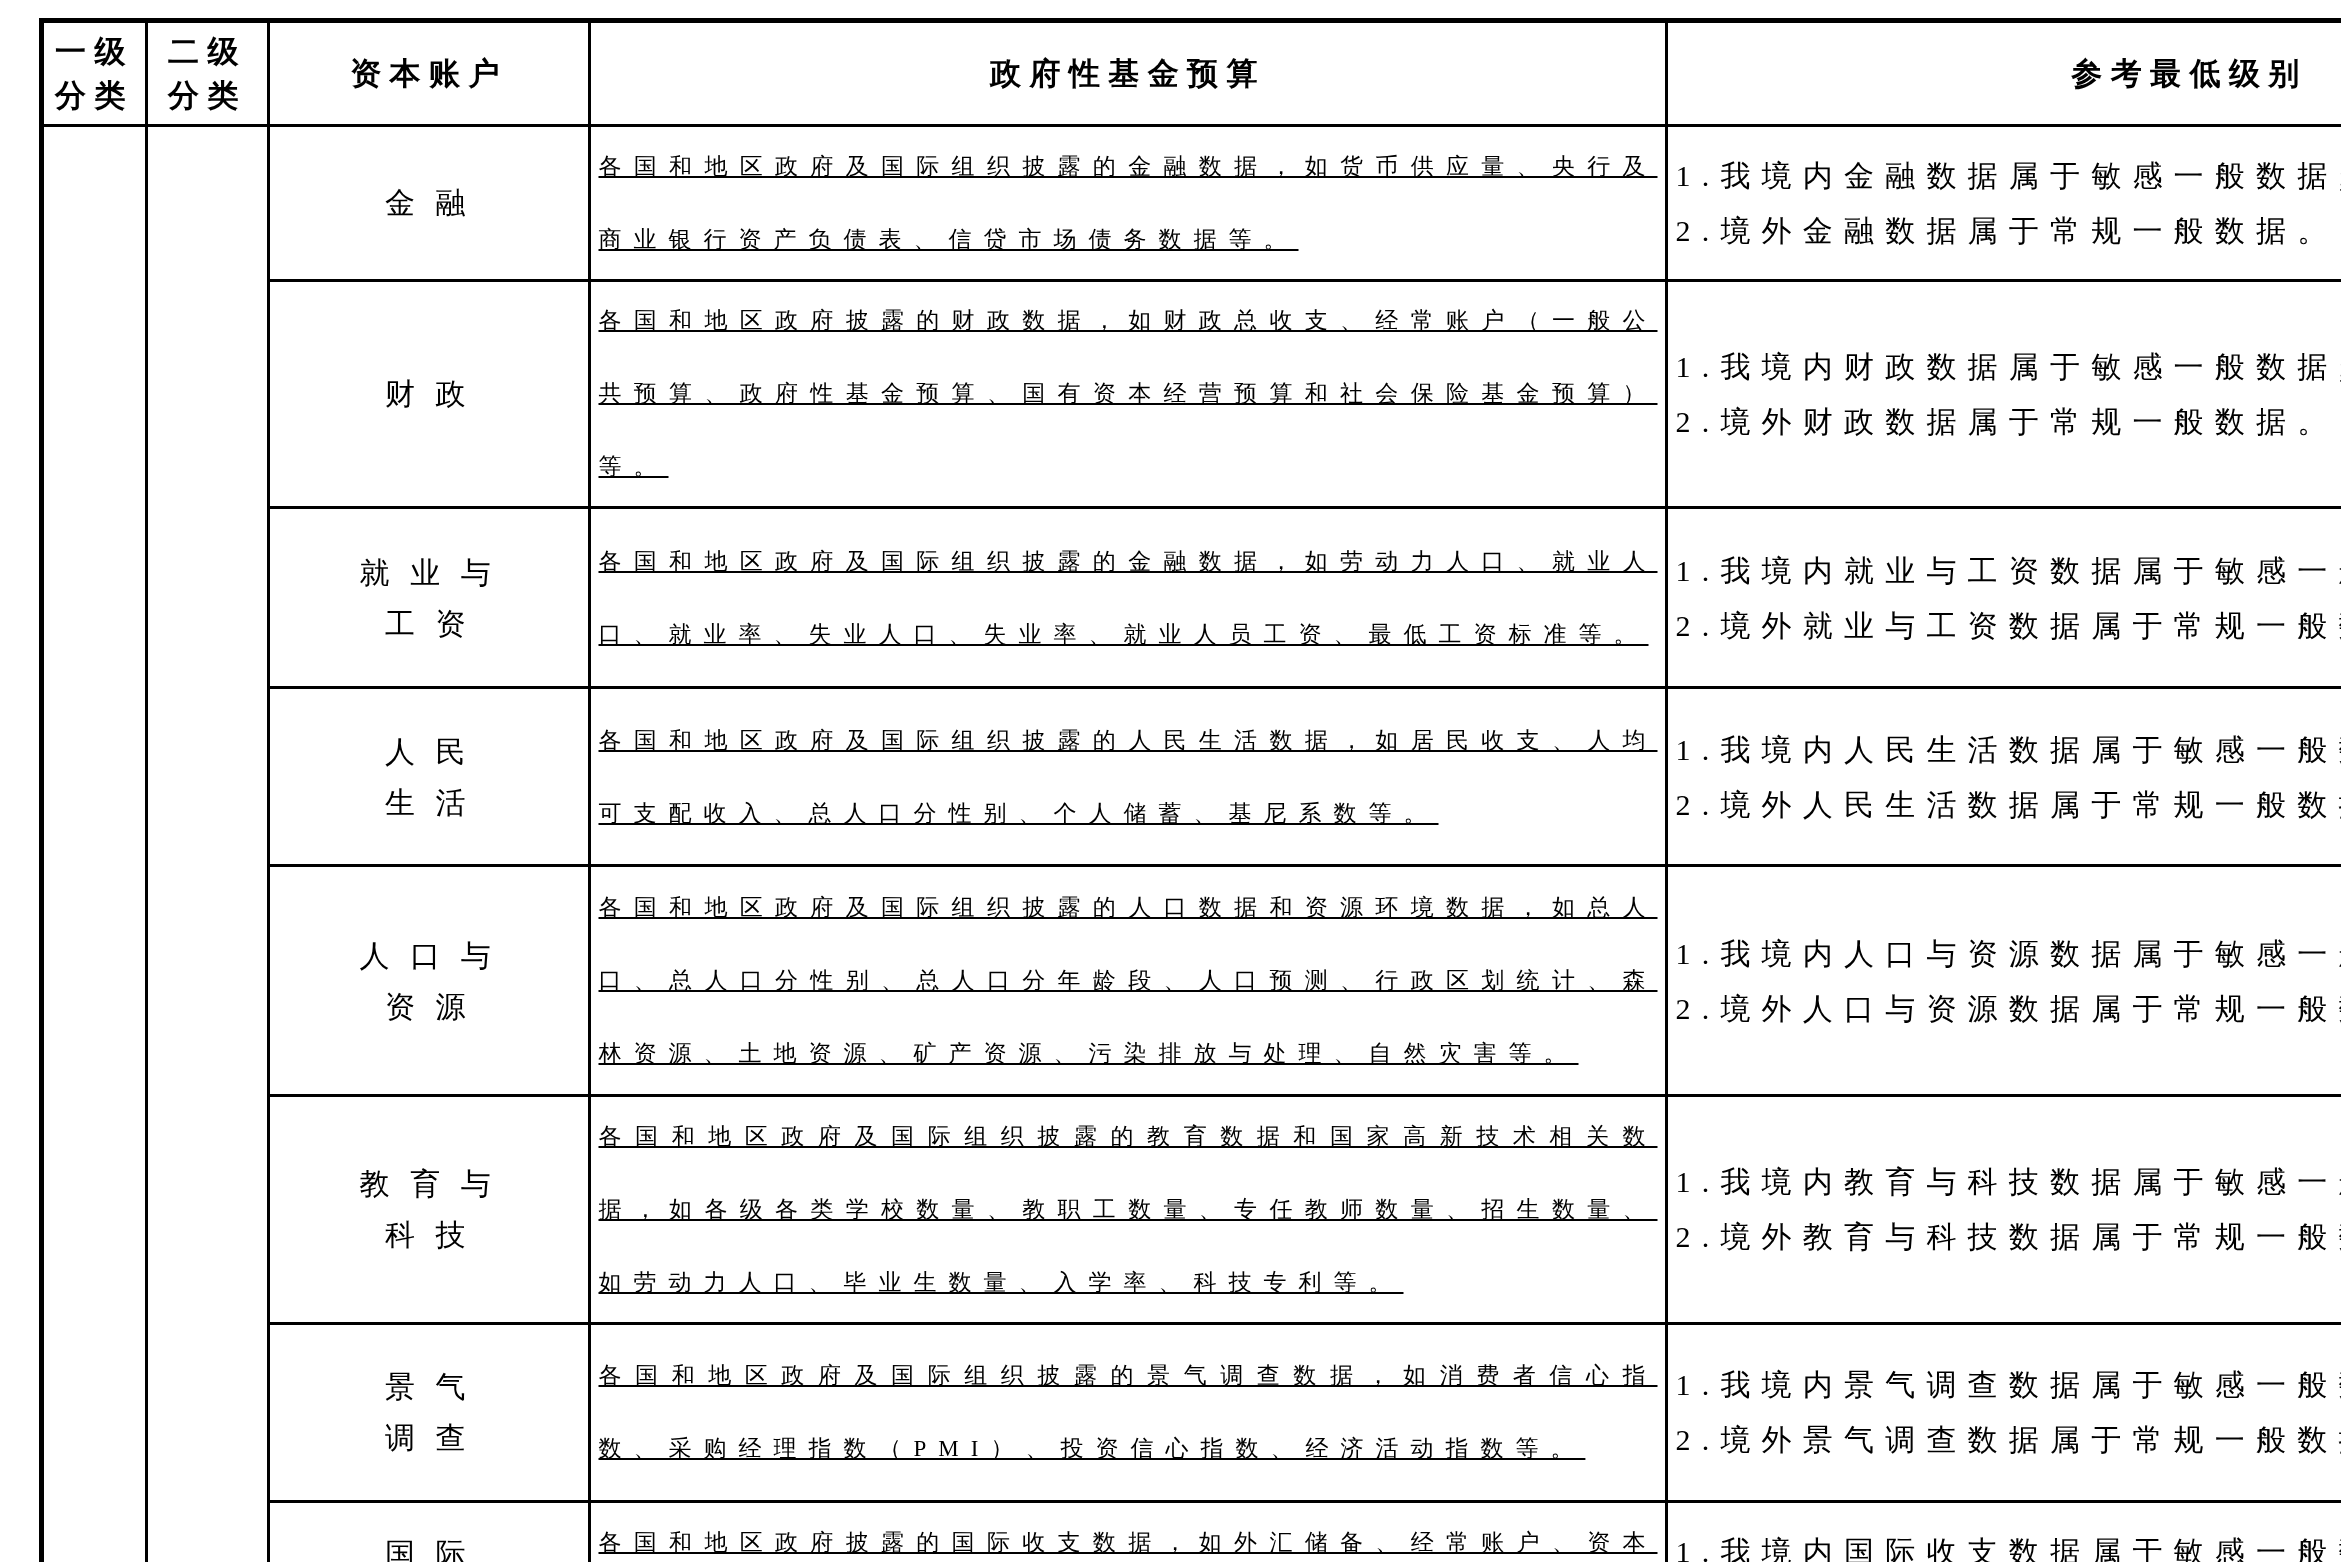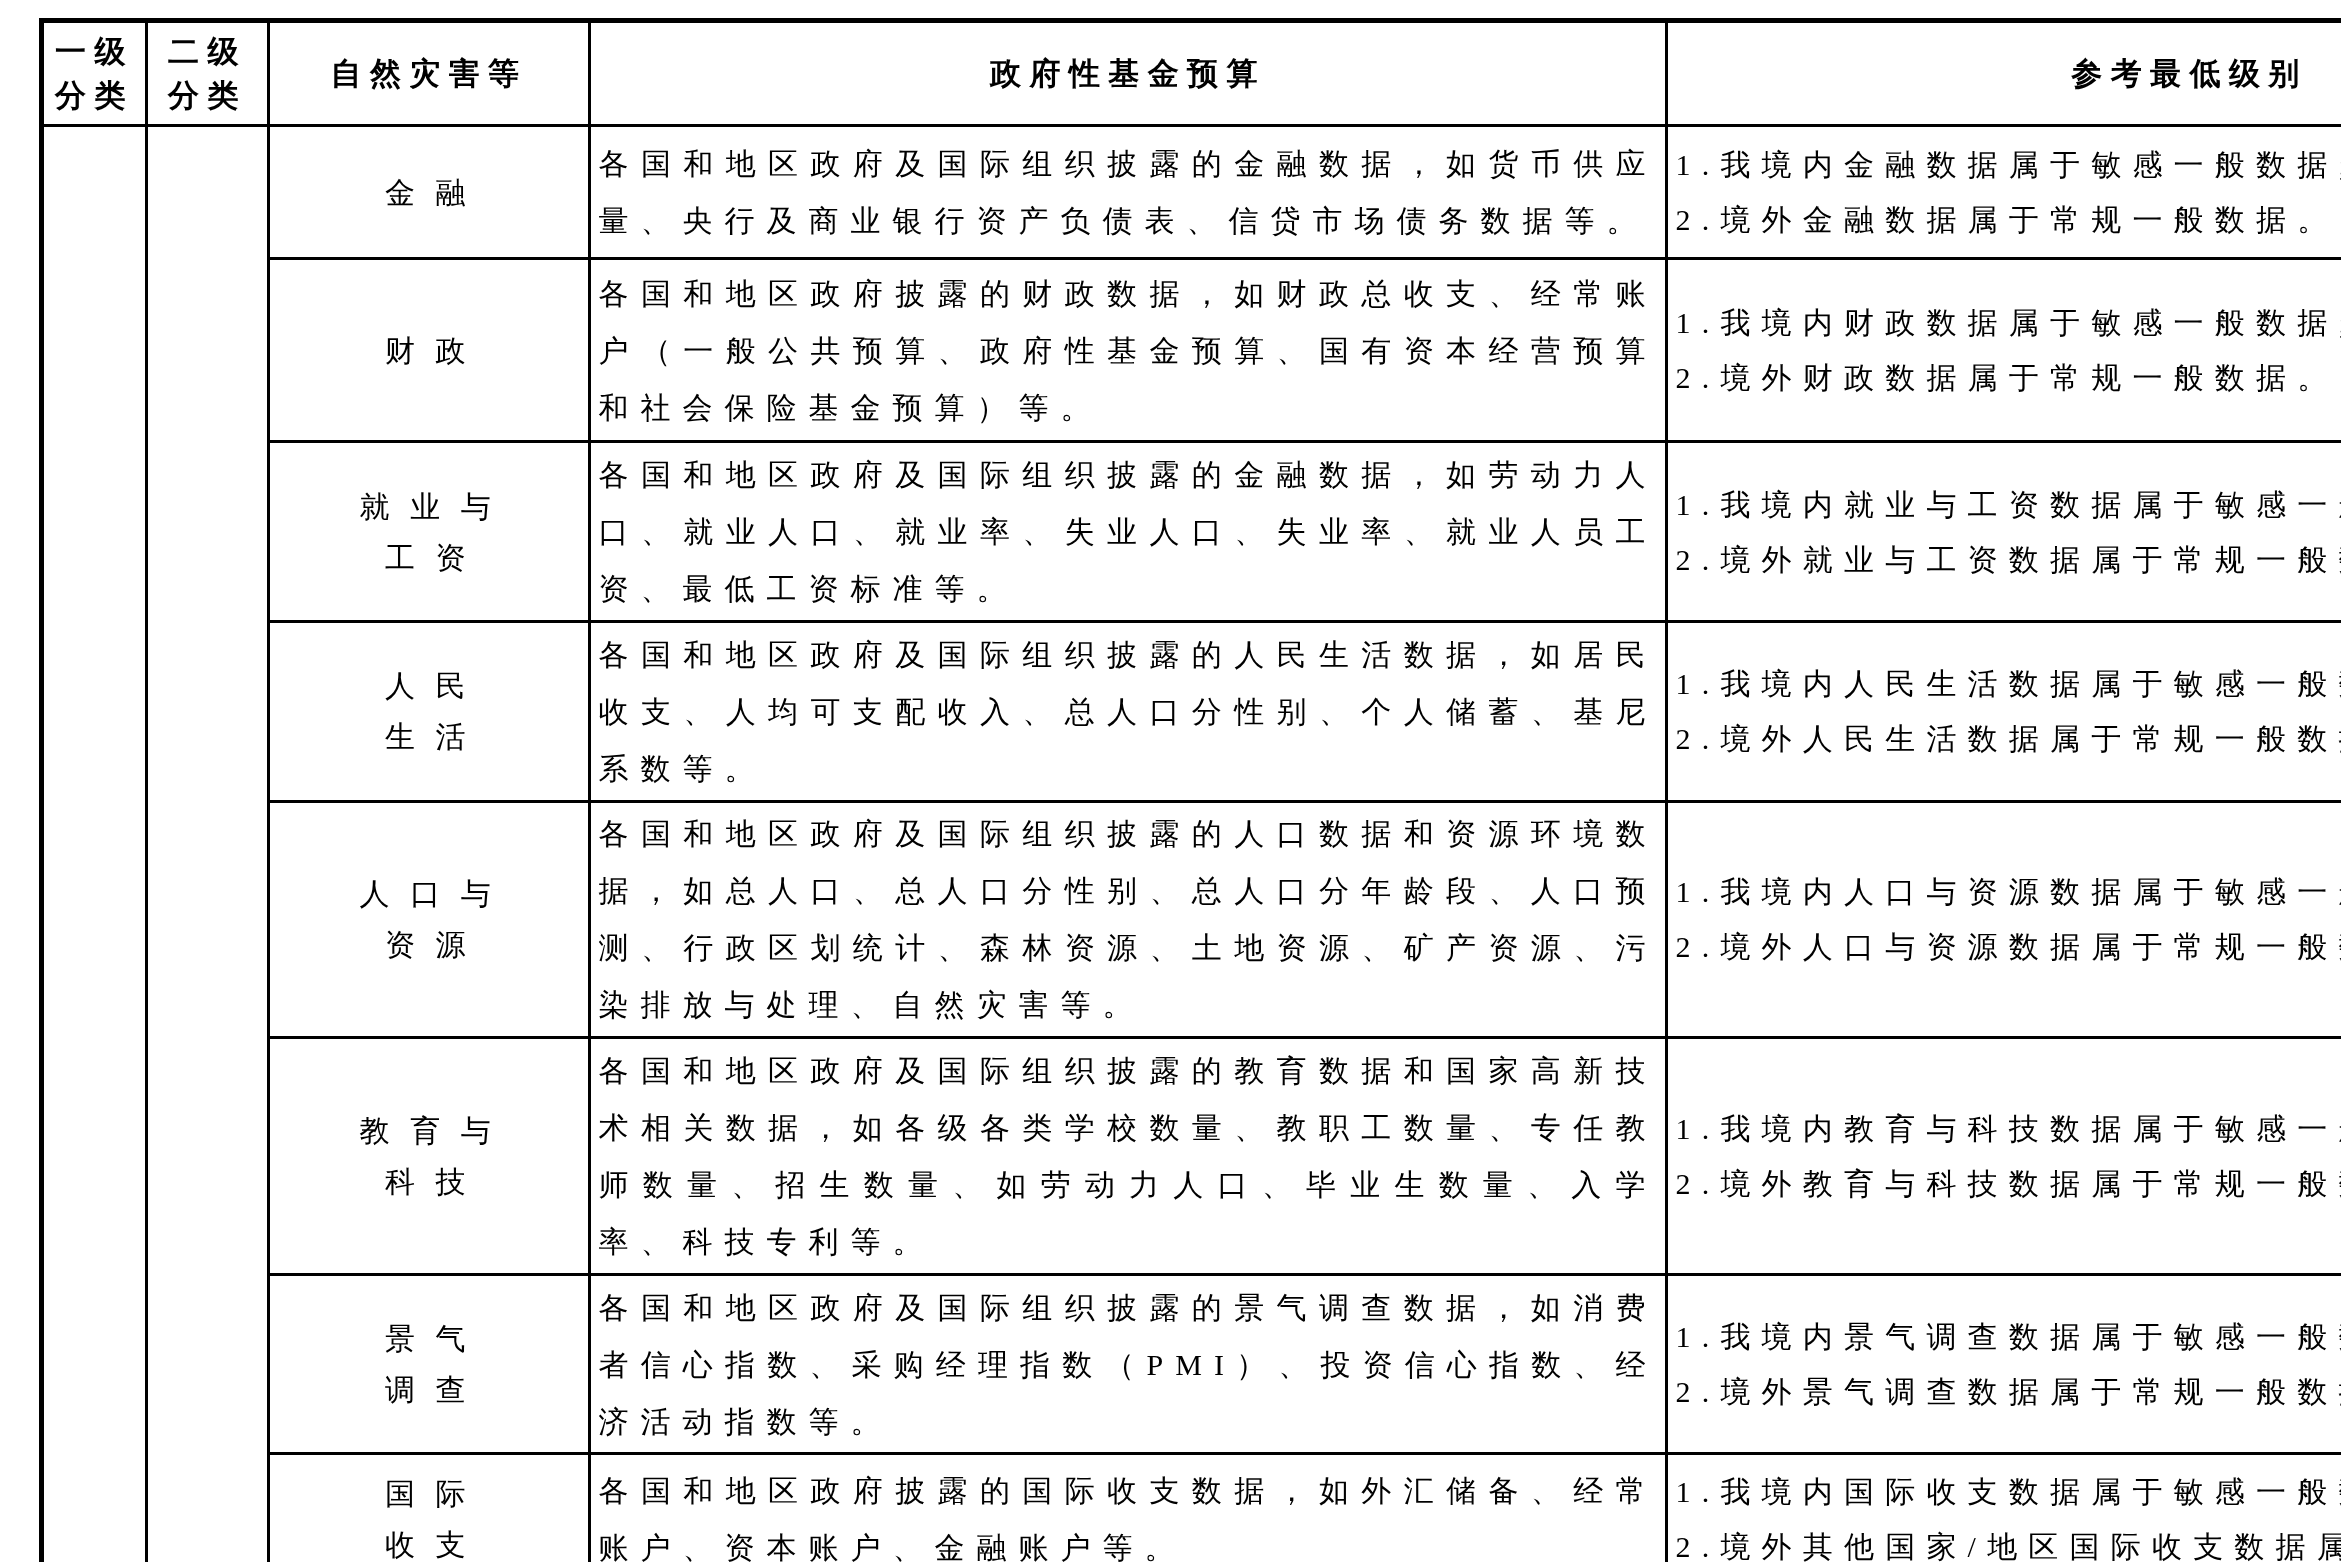--- a/index.html
+++ b/index.html
@@ -49,26 +49,27 @@
   td.cat {
     font-size: 30px;
     text-align: center;
     vertical-align: middle;
     letter-spacing: 20.6px;
     padding-left: 14px; 
     line-height: 51px;
     white-space: pre-line;
   }
   td.desc {
-    font-size: 30px;
+    font-size: 23px;
     vertical-align: middle;
     text-align: justify;
     letter-spacing: 12px;
-    line-height: 57px;
+    line-height: 73px;
     padding: 2.8px 7.5px 2.8px 7.5px;
+    text-decoration: underline;
   }
   td.level {
     font-size: 30px;
     vertical-align: middle;
     text-align: left;
     letter-spacing: 11.2px;
     line-height: 55px;
     padding: 2.8px 4.7px 2.8px 7.5px;
   }
   td.level .li { white-space: nowrap; }
@@ -85,21 +86,21 @@
       <col style="width:1077px">
       <col style="width:1047px">
     </colgroup>
 
     <tbody>
         <tr style="height:105px">
       <th class="hdr">一级
 分类</th>
       <th class="hdr">二级
 分类</th>
-      <th class="hdr">自然灾害等</th>
+      <th class="hdr">资本账户</th>
       <th class="hdr">政府性基金预算</th>
       <th class="hdr">参考最低级别</th>
     </tr>
 
     <tr style="height:133px">
       <td class="empty-span" rowspan="8"></td>
       <td class="empty-span" rowspan="8"></td>
       <td class="cat">金融</td>
       <td class="desc">各国和地区政府及国际组织披露的金融数据，如货币供应量、央行及商业银行资产负债表、信贷市场债务数据等。</td>
       <td class="level">

